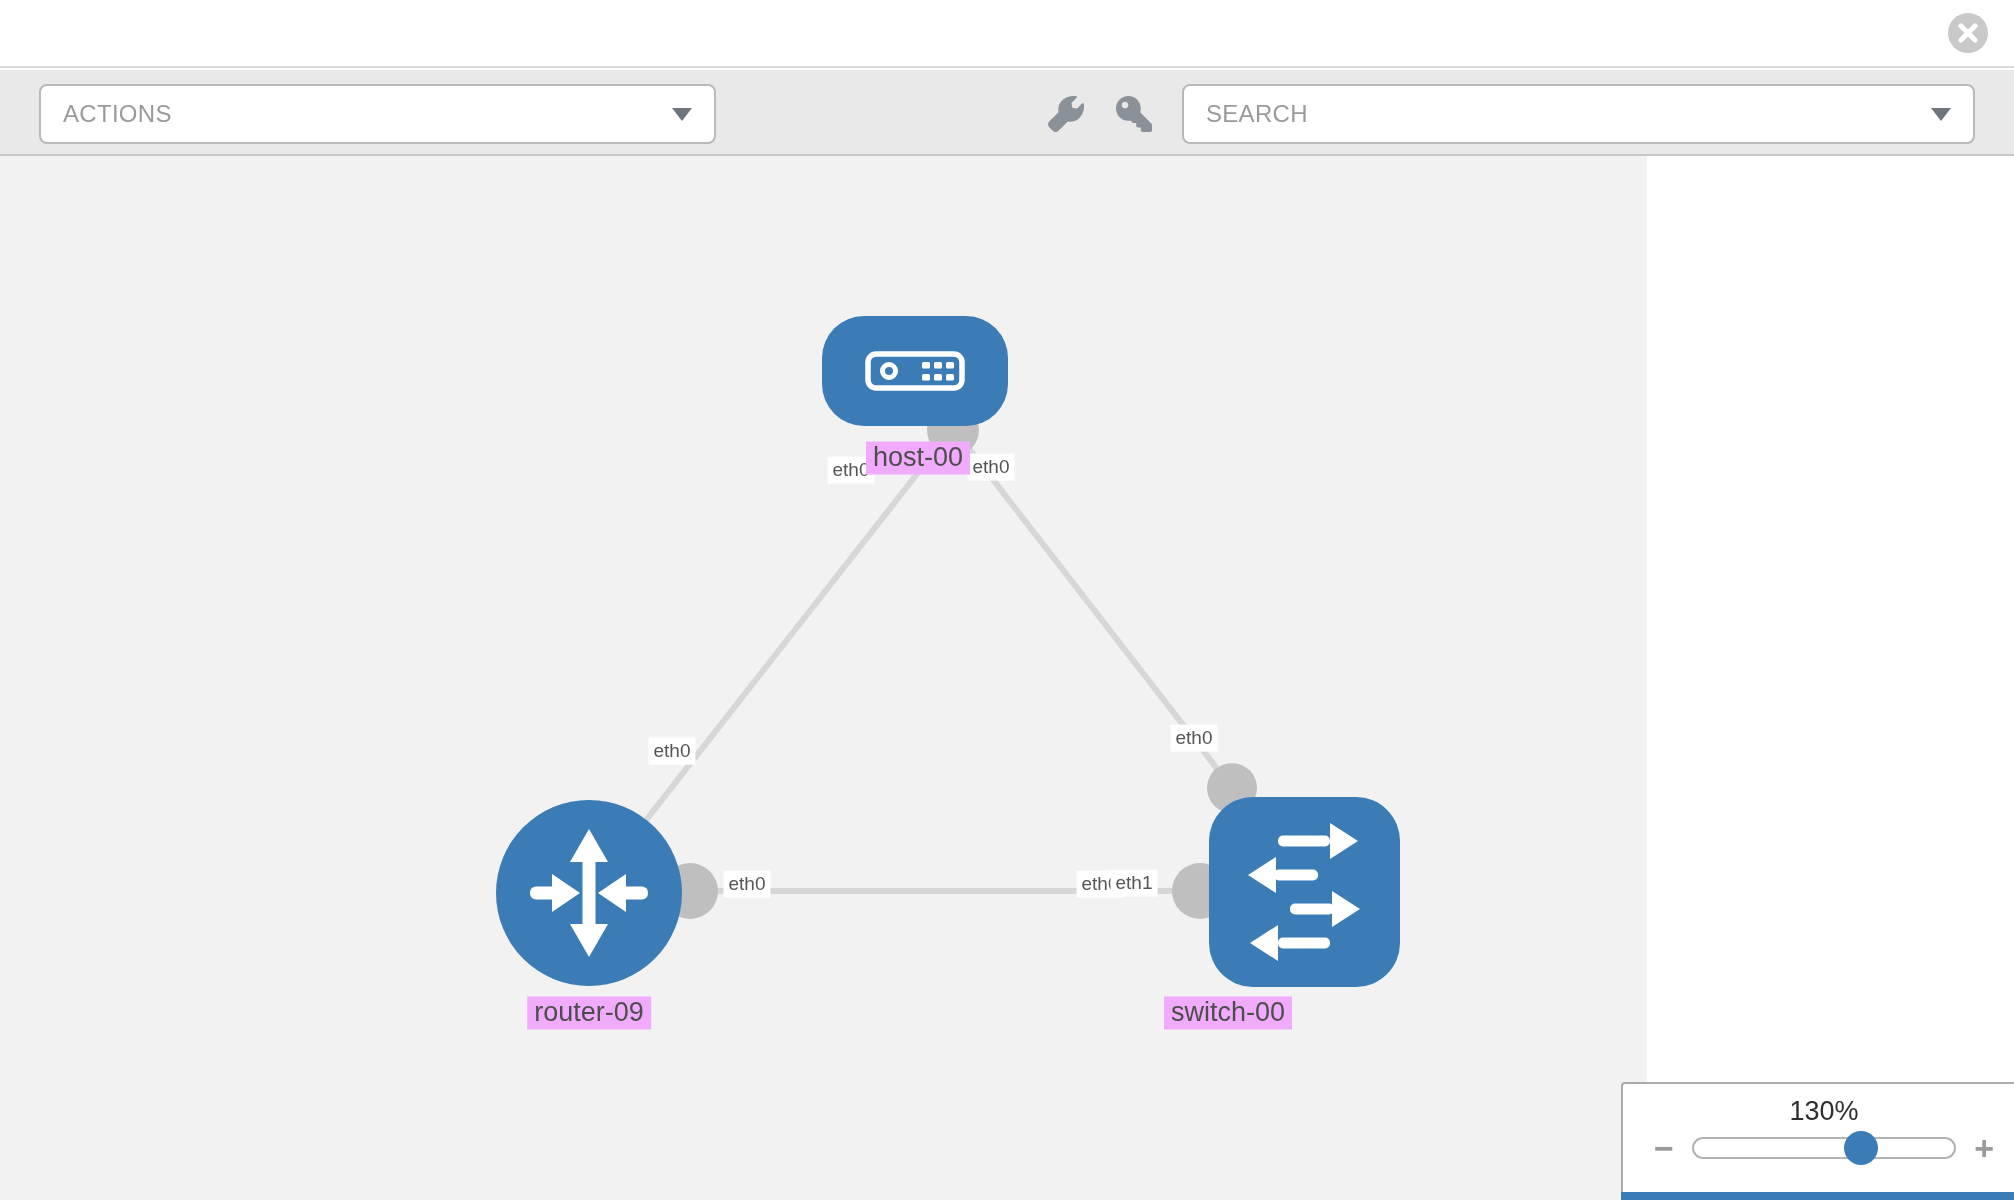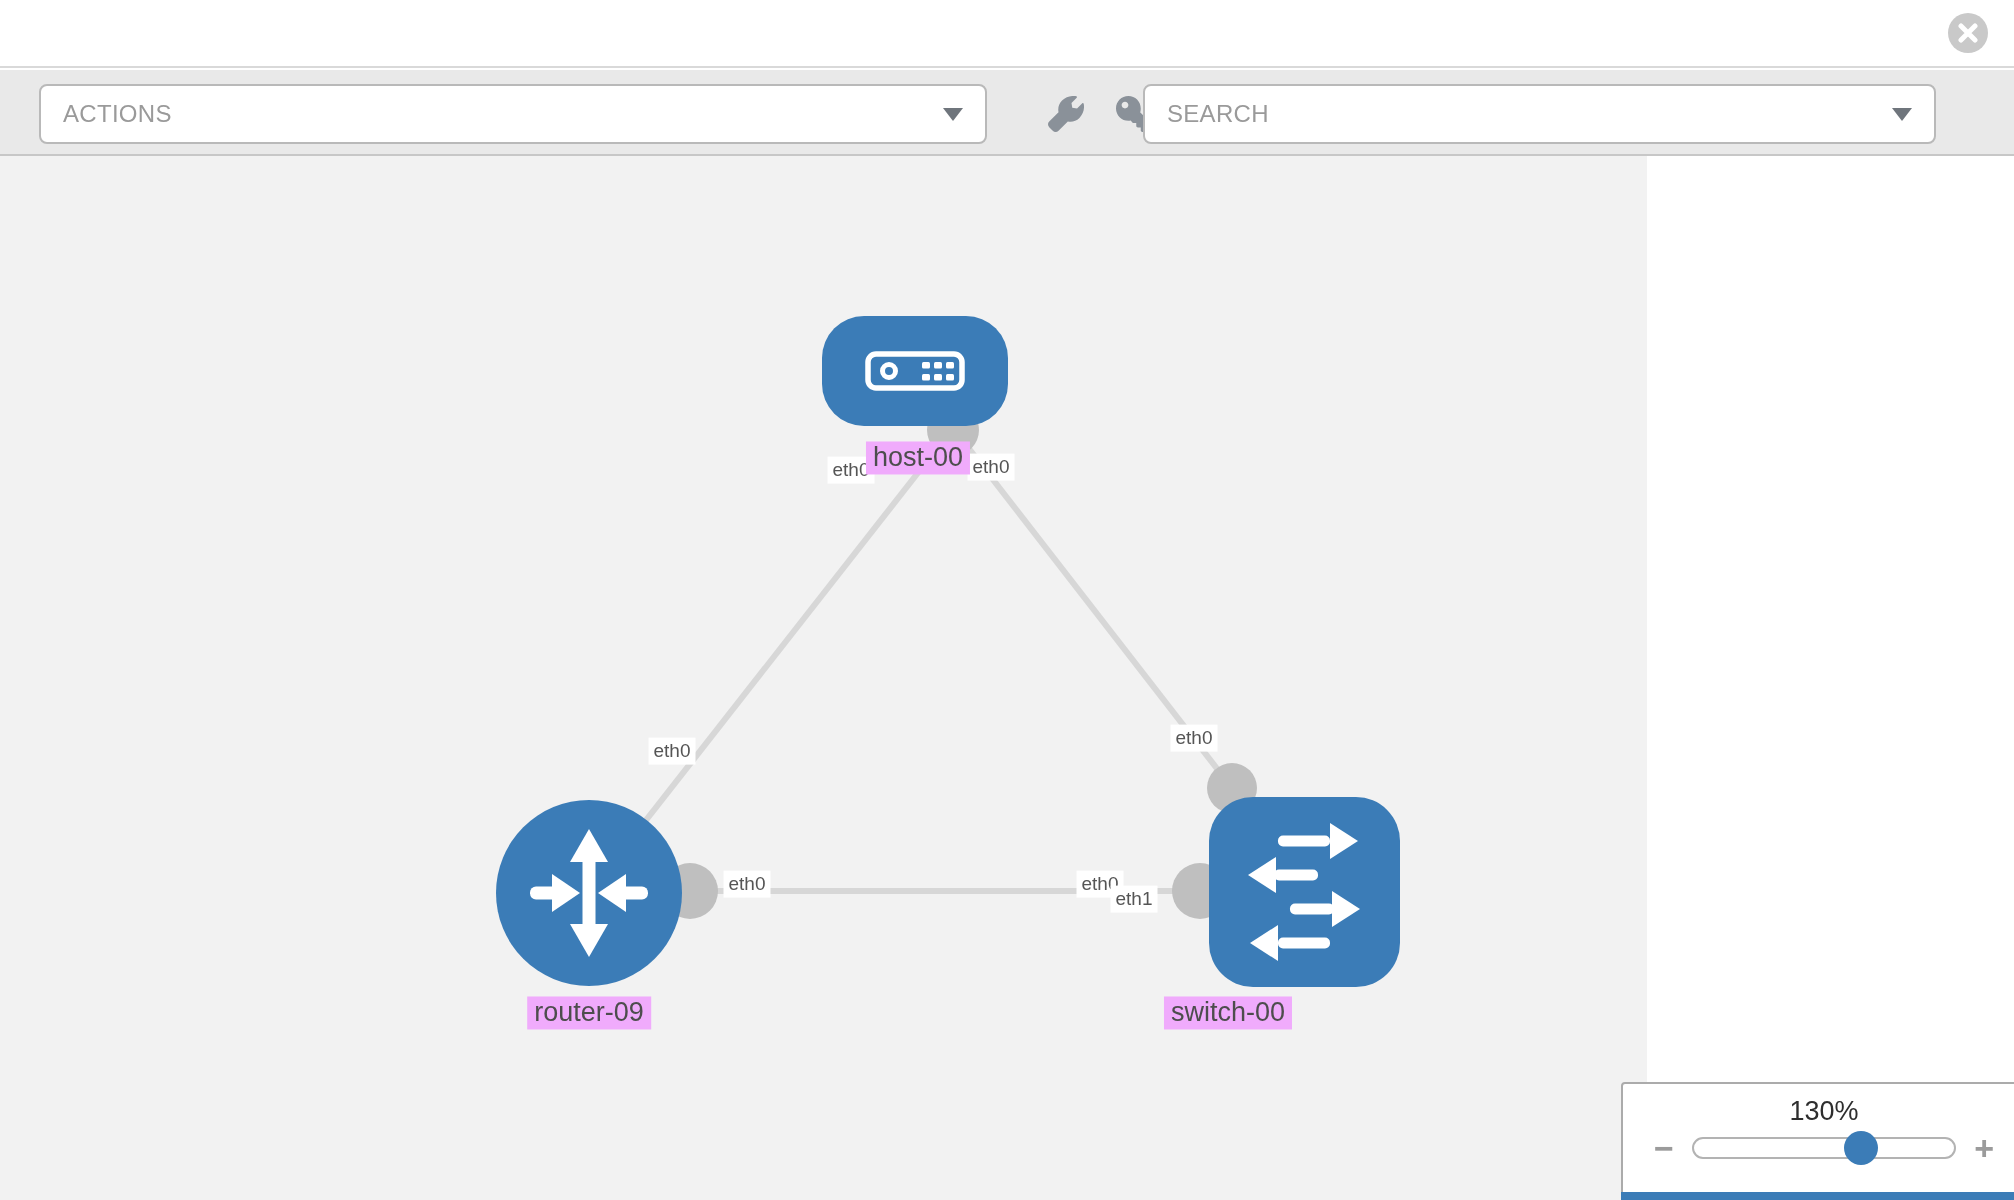--- a/index.html
+++ b/index.html
@@ -31,22 +31,22 @@
     position:absolute; top:14px; height:60px; background:#ffffff;
     border:2px solid #b9b9b9; border-radius:8px;
     display:flex; align-items:center; justify-content:space-between;
     padding:0 22px; cursor:pointer;
   }
   .combo .combo-label { font-size:24px; color:#9a9a9a; letter-spacing:.3px; }
   .combo .caret {
     width:0; height:0; border-left:10px solid transparent; border-right:10px solid transparent;
     border-top:13px solid #6f757c;
   }
-  .combo.actions { left:39px;  width:948px; }
-  .combo.search  { left:1143px; width:793px;gap:15px; }
+  .combo.actions { left:39px;  width:677px; }
+  .combo.search  { left:1182px; width:793px;gap:15px; }
   .tool-icon { position:absolute; top:24px; width:40px; height:40px; cursor:pointer;
     display:flex; align-items:center; justify-content:center; }
   .tool-icon.wrench { left:1046px; }
   .tool-icon.key    { left:1114px; }
   
   .canvas {
     position:absolute; left:0; top:156px; width:1647px; height:1044px;
     background:#f2f2f2; overflow:hidden;
   }
   .topo-svg { position:absolute; left:0; top:0; }
@@ -179,21 +179,21 @@
       </g>
     </g>
   </svg>
 
   <span class="chip" style="left:851px; top:314px;">eth0</span>
   <span class="chip" style="left:991px; top:311px;">eth0</span>
   <span class="chip" style="left:672px; top:595px;">eth0</span>
   <span class="chip" style="left:1194px; top:582px;">eth0</span>
   <span class="chip" style="left:747px; top:728px;">eth0</span>
   <span class="chip" style="left:1100px; top:728px;">eth0</span>
-  <span class="chip front" style="left:1134px; top:743px;">eth1</span>
+  <span class="chip front" style="left:1134px; top:727px;">eth1</span>
 
   <span class="node-label" style="left:918px; top:302px;">host-00</span>
   <span class="node-label" style="left:589px; top:857px;">router-09</span>
   <span class="node-label" style="left:1228px; top:857px;">switch-00</span>
 </div>
 
 <div class="zoom-panel">
   <div class="zoom-value">130%</div>
   <div class="zoom-row">
     <div class="zoom-minus">−</div>

